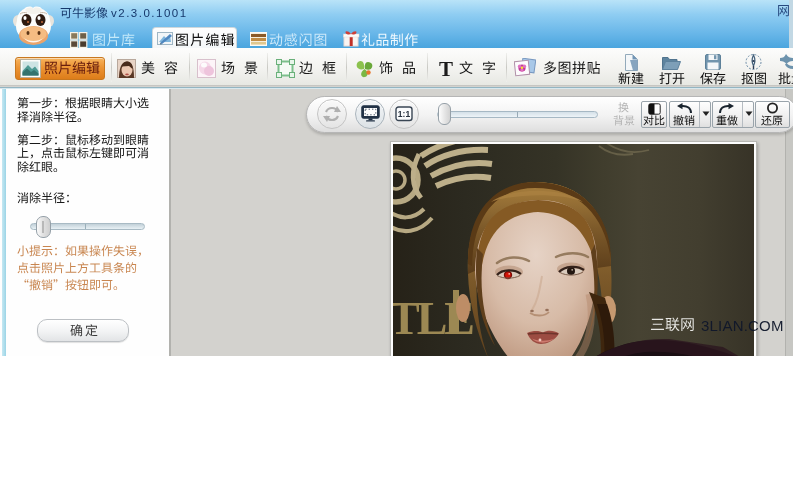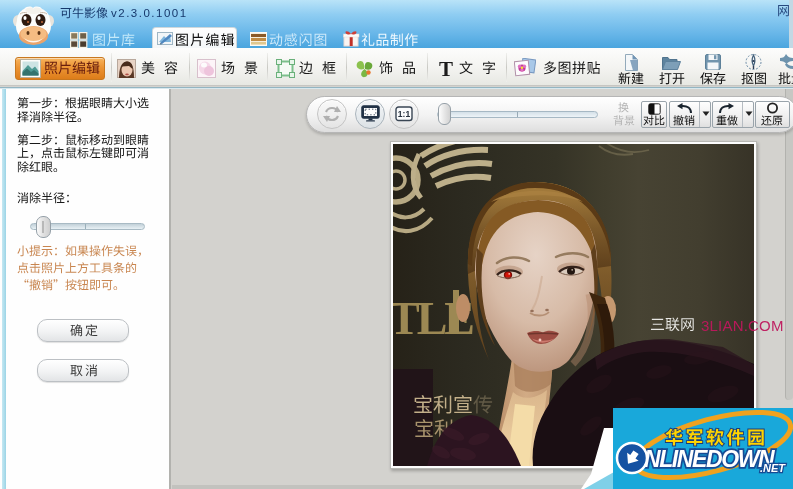--- a/index.html
+++ b/index.html
@@ -1,15 +1,15 @@
 <!DOCTYPE html>
 <html><head><meta charset="utf-8"><style>
 *{margin:0;padding:0;box-sizing:border-box}
 body{font-family:"Liberation Sans",sans-serif}
-#app{position:relative;width:793px;height:489px;overflow:hidden;background:#d3d2ce}
+#app{position:relative;width:793px;height:356px;overflow:hidden;background:#d3d2ce}
 .abs{position:absolute}
 </style></head><body>
 <div id="app">
 <div class="abs" style="left:0;top:0;width:793px;height:48px;background:linear-gradient(#b9e3f8,#8fcdf2 30%,#66b5e8 72%,#4aa5de 100%)"></div>
 <div class="abs" style="left:789px;top:0;width:4px;height:48px;background:#c2d8e4"></div>
 <svg class="abs" style="left:11px;top:6px" width="45" height="40" viewBox="0 0 45 40">
 <ellipse cx="7" cy="15" rx="5" ry="6" fill="#e8e4dc"></ellipse>
 <ellipse cx="38" cy="15" rx="5" ry="6" fill="#e8e4dc"></ellipse>
 <path d="M13 3 C16 0,20 0,22 2 C24 0,29 0,31 3 C36 5,39 9,39 15 C41 20,40 27,35 31 C30 35,15 35,10 31 C5 27,4 20,6 15 C6 9,9 5,13 3 Z" fill="#fcfcfa"></path>
 <path d="M14 4 C17 1,21 1,22.5 3 C24 1,28 1,31 4 C29 7,26 8,22.5 8 C19 8,16 7,14 4 Z" fill="#f4f2ec"></path>
@@ -715,21 +715,21 @@
     </svg>
 <svg style="position:absolute;left:649px;top:317px;overflow:visible" width="47" height="20">
       <g transform="translate(1,12.9)">
         <g fill="#f0f0ee" opacity="0.95">
           <path transform="translate(0.0,0) scale(0.015000)" d="M123 -743V-667H879V-743ZM187 -416V-341H801V-416ZM65 -69V7H934V-69Z"></path>
           <path transform="translate(15.0,0) scale(0.015000)" d="M485 -794C525 -747 566 -681 584 -638L648 -672C630 -716 587 -778 546 -824ZM810 -824C786 -766 740 -685 703 -632H453V-563H636V-442L635 -381H428V-311H627C610 -198 555 -68 392 36C411 48 437 72 449 88C577 1 643 -100 677 -199C729 -75 809 24 916 79C927 60 950 32 966 17C840 -39 751 -162 707 -311H956V-381H710L711 -441V-563H918V-632H781C816 -681 854 -744 887 -801ZM38 -135 53 -63 313 -108V80H379V-120L462 -134L458 -199L379 -187V-729H423V-797H47V-729H101V-144ZM169 -729H313V-587H169ZM169 -524H313V-381H169ZM169 -317H313V-176L169 -154Z"></path>
           <path transform="translate(30.0,0) scale(0.015000)" d="M194 -536C239 -481 288 -416 333 -352C295 -245 242 -155 172 -88C188 -79 218 -57 230 -46C291 -110 340 -191 379 -285C411 -238 438 -194 457 -157L506 -206C482 -249 447 -303 407 -360C435 -443 456 -534 472 -632L403 -640C392 -565 377 -494 358 -428C319 -480 279 -532 240 -578ZM483 -535C529 -480 577 -415 620 -350C580 -240 526 -148 452 -80C469 -71 498 -49 511 -38C575 -103 625 -184 664 -280C699 -224 728 -171 747 -127L799 -171C776 -224 738 -290 693 -358C720 -440 740 -531 755 -630L687 -638C676 -564 662 -494 644 -428C608 -479 570 -529 532 -574ZM88 -780V78H164V-708H840V-20C840 -2 833 3 814 4C795 5 729 6 663 3C674 23 687 57 692 77C782 78 837 76 869 64C902 52 915 28 915 -20V-780Z"></path>
         </g>
       </g>
     </svg>
-<div class="abs" style="left:701px;top:317px;font-size:15px;color:#be185d;opacity:0.95;font-family:'Liberation Sans';letter-spacing:0.2px">3LIAN.COM</div>
+<div class="abs" style="left:701px;top:317px;font-size:15px;color:#0f172a;opacity:0.95;font-family:'Liberation Sans';letter-spacing:0.2px">3LIAN.COM</div>
 <svg class="abs" style="left:575px;top:425px" width="39" height="64" viewBox="0 0 39 64">
       <polygon points="29,3 39,3 39,64 6,64 16,49" fill="#ffffff"></polygon>
       <polygon points="9,64 39,47 39,64" fill="#7fd0e8"></polygon>
     </svg>
 <svg class="abs" style="left:613px;top:408px" width="180" height="81" viewBox="0 0 180 81">
       <rect width="180" height="81" fill="#19a8da"></rect>
       <ellipse cx="100" cy="37" rx="80" ry="26" fill="none" stroke="#f0a21e" stroke-width="5" transform="rotate(-15 100 37)"></ellipse>
       <g transform="translate(52,36)">
         <g fill="#ffd400" stroke="#1a3c7c" stroke-width="100" paint-order="stroke">
           <path transform="translate(0.0,0) scale(0.018000)" d="M520 -834V-647C464 -628 407 -611 351 -596C367 -571 386 -529 393 -501C435 -512 477 -524 520 -536V-502C520 -392 551 -359 670 -359C695 -359 790 -359 815 -359C911 -359 943 -395 955 -519C923 -527 875 -545 850 -563C845 -478 838 -461 805 -461C783 -461 705 -461 687 -461C647 -461 641 -466 641 -503V-575C747 -613 848 -656 931 -708L846 -802C791 -763 720 -727 641 -693V-834ZM303 -852C241 -749 135 -650 29 -589C54 -568 96 -521 115 -498C144 -518 174 -540 203 -566V-336H322V-685C357 -726 389 -769 416 -812ZM46 -226V-111H436V90H564V-111H957V-226H564V-338H436V-226Z"></path>

